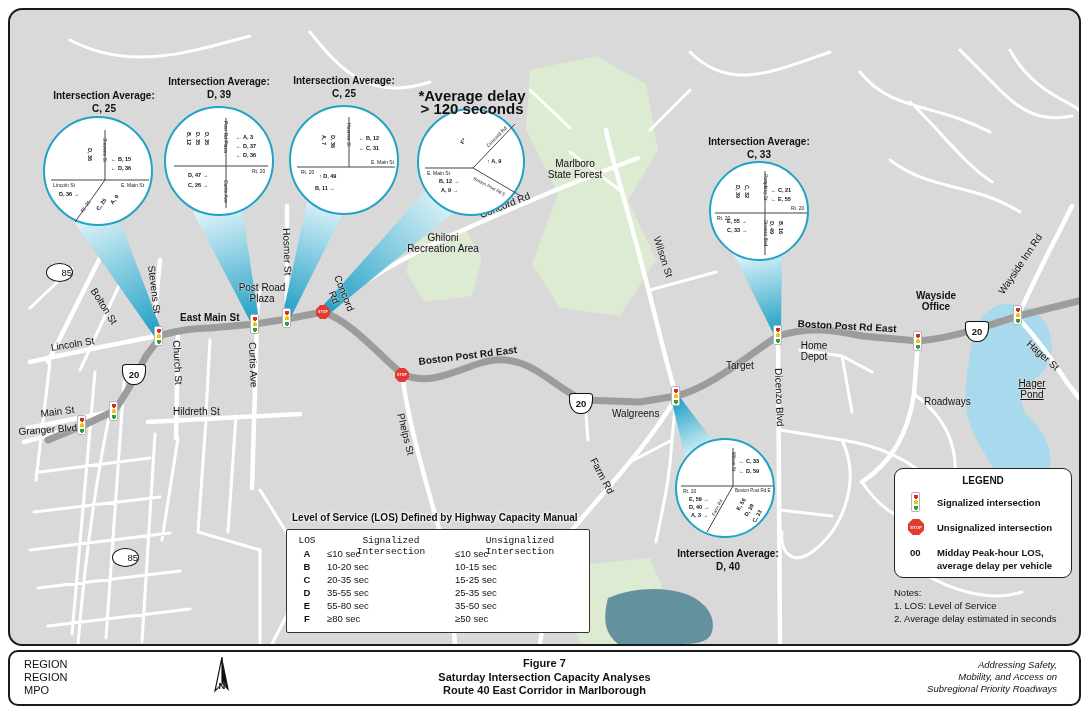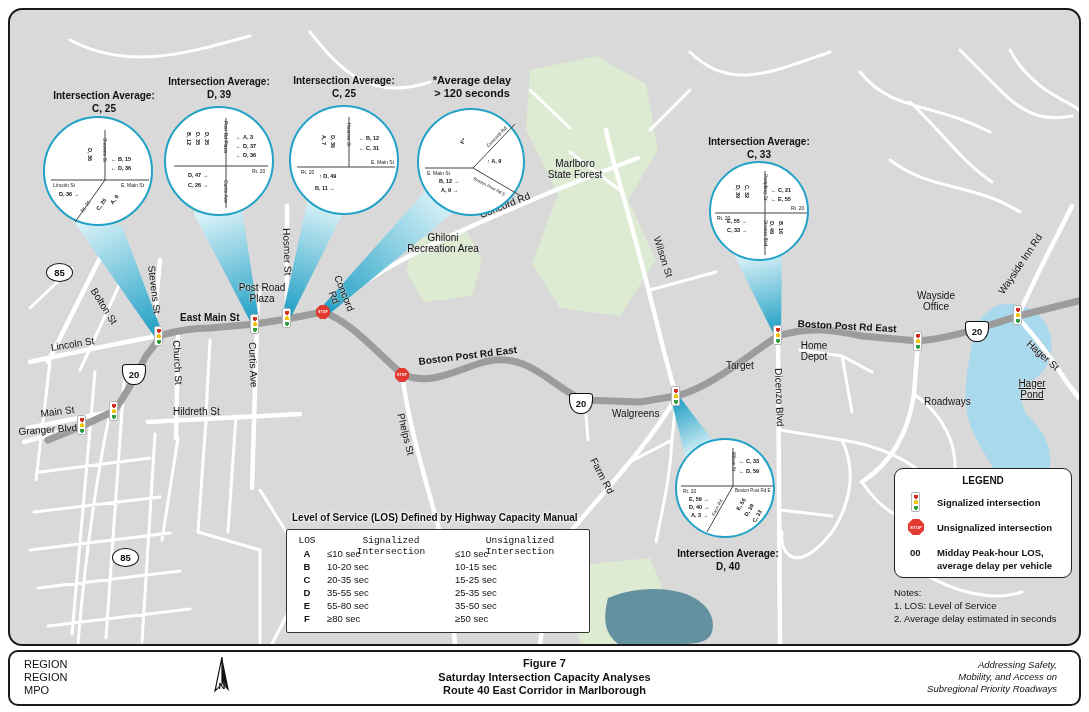--- a/index.html
+++ b/index.html
@@ -9,21 +9,21 @@
   .lbl{position:absolute;z-index:3;font-size:10px;white-space:nowrap;color:#111;text-shadow:0 0 2px #d9d9d9,0 0 2px #e6e6e6;transform-origin:left top;}
   .wrap{white-space:normal;text-align:center;line-height:11px;}
   .sig{position:absolute;z-index:4;width:9px;height:20px;border-radius:2px;border:1px solid #b5b5b5;box-sizing:border-box;background:
     radial-gradient(2.1px at 4px 3.6px,#d22e22 96%,rgba(0,0,0,0)),
     radial-gradient(2.1px at 4px 9.2px,#f2c300 96%,rgba(0,0,0,0)),
     radial-gradient(2.1px at 4px 14.8px,#2f9e41 96%,rgba(0,0,0,0)),#fff;}
   .stopicon{position:absolute;z-index:4;width:14px;height:14px;background:#e23a30;color:#fff;
     clip-path:polygon(30% 0,70% 0,100% 30%,100% 70%,70% 100%,30% 100%,0 70%,0 30%);
     display:flex;align-items:center;justify-content:center;font-size:3.4px;font-weight:bold;letter-spacing:.2px;}
   .sh85{position:absolute;z-index:4;width:25px;height:17px;background:#fff;border:1.6px solid #111;border-radius:50%;
-    display:flex;align-items:center;justify-content:center;font-size:9.5px;font-weight:700;}
+    display:flex;align-items:center;justify-content:flex-end;font-size:9.5px;font-weight:400;}
   .sh20{position:absolute;z-index:4;width:22px;height:19px;background:#fff;border:1.6px solid #111;
     border-radius:4px 4px 11px 11px / 3px 3px 14px 14px;display:flex;align-items:center;justify-content:center;font-size:9.5px;font-weight:600;}
   .callout{position:absolute;z-index:5;background:#fff;border:2.5px solid #21a2c6;border-radius:50%;box-sizing:border-box;}
   .callout svg{position:absolute;left:0;top:0;}
   .co-title{position:absolute;z-index:6;font-weight:bold;font-size:10px;line-height:12.5px;text-align:center;text-shadow:0 0 2px #d9d9d9;}
   .t{position:absolute;font-size:5.5px;font-weight:bold;white-space:nowrap;transform-origin:left top;}
   .s{position:absolute;font-size:5px;font-weight:400;white-space:nowrap;transform-origin:left top;color:#222;}
   .arr-l::before{content:"\2190\00a0";font-weight:400;}
   .arr-r::after{content:"\00a0\2192";font-weight:400;}
   .arr-u::before{content:"\2191\00a0";font-weight:400;}
@@ -139,21 +139,21 @@
   <span class="lbl" style="left:396px;top:402px;transform:rotate(76deg);">Phelps St</span>
   <span class="lbl" style="left:652px;top:225px;transform:rotate(72deg);">Wilson St</span>
   <span class="lbl wrap" style="left:537px;top:148px;width:56px;">Marlboro State Forest</span>
   <span class="lbl wrap" style="left:395px;top:222px;width:76px;">Ghiloni Recreation Area</span>
   <span class="lbl" style="left:602px;top:398px;">Walgreens</span>
   <span class="lbl" style="left:588px;top:446px;transform:rotate(62deg);">Farm Rd</span>
   <span class="lbl" style="left:716px;top:350px;">Target</span>
   <span class="lbl wrap" style="left:782px;top:330px;width:44px;">Home Depot</span>
   <span class="lbl" style="left:774px;top:358px;transform:rotate(88deg);">Dicenzo Blvd</span>
   <span class="lbl" style="left:788px;top:308px;font-weight:600;transform:rotate(3deg);">Boston Post Rd East</span>
-  <span class="lbl wrap" style="left:900px;top:280px;width:52px;">Wayside Office</span>
+  <span class="lbl wrap" style="left:900px;top:280px;width:52px;font-weight:bold;">Wayside Office</span>
   <span class="lbl" style="left:986px;top:280px;transform:rotate(-56deg);">Wayside Inn Rd</span>
   <span class="lbl" style="left:1022px;top:328px;transform:rotate(42deg);">Hager St</span>
   <span class="lbl wrap" style="left:1000px;top:368px;width:44px;text-decoration:underline;">Hager Pond</span>
   <span class="lbl" style="left:914px;top:386px;">Roadways</span>
 
   <div class="sh85" style="left:36px;top:253px;">
       <span>85</span>
     </div>
   <div class="sh20" style="left:112px;top:354px;">
       <span>20</span>
@@ -238,21 +238,21 @@
     <span class="s" style="left:10px;top:62px;">Rt. 20</span>
     <span class="s" style="left:80px;top:52px;">E. Main St</span>
     <span class="t" style="left:36px;top:28px;transform:rotate(90deg);">A, 7</span>
     <span class="t" style="left:45px;top:28px;transform:rotate(90deg);">D, 36</span>
     <span class="t arr-l" style="left:68px;top:28px;">B, 12</span>
     <span class="t arr-l" style="left:68px;top:38px;">C, 31</span>
     <span class="t arr-u" style="left:28px;top:66px;">D, 49</span>
     <span class="t arr-r" style="left:24px;top:78px;">B, 11</span>
   </div>
 
-  <div class="co-title" style="left:392px;top:64px;width:140px;font-size:11px;">
+  <div class="co-title" style="left:392px;top:80px;width:140px;font-size:15px;">
     <div>*Average delay</div>
       <div>&gt; 120 seconds</div>
     </div>
   <div class="callout" style="left:407px;top:98px;width:108px;height:108px;">
     <svg width="108" height="108">
         <path d="M6,58 L54,58 M54,58 L96,14 M54,58 L102,86" stroke="#444" stroke-width="1" fill="none"></path>
       </svg>
     <span class="s" style="left:8px;top:60px;">E. Main St</span>
     <span class="s" style="left:66px;top:34px;transform:rotate(-46deg);">Concord Rd</span>
     <span class="s" style="left:56px;top:66px;font-size:4.5px;transform:rotate(28deg);">Boston Post Rd E</span>

